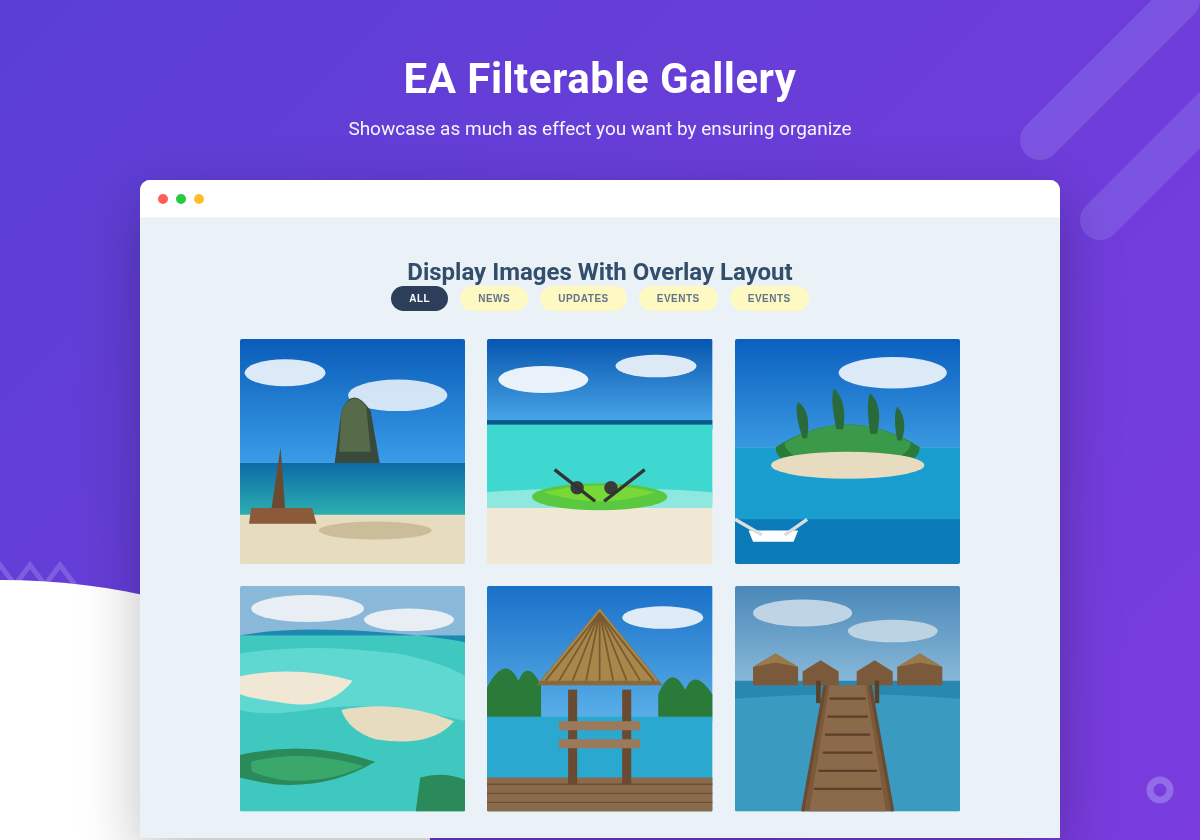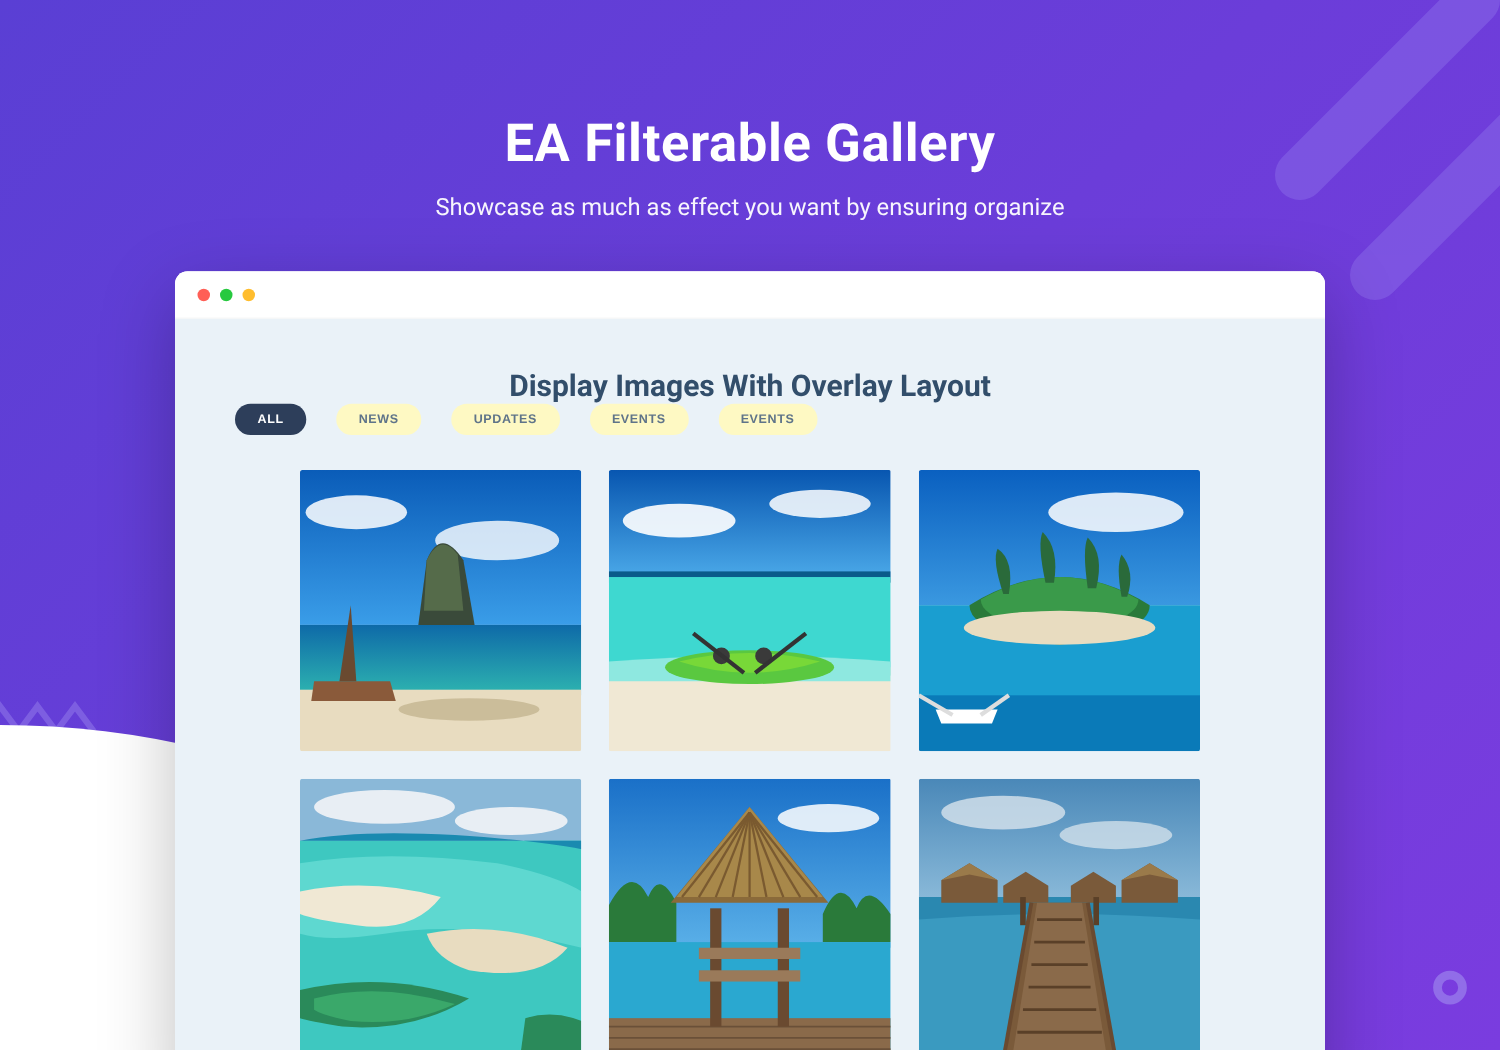--- a/index.html
+++ b/index.html
@@ -48,21 +48,21 @@
       left: 0;
       bottom: 0;
       width: 430px;
       height: 260px;
       background: #fff;
       border-top-right-radius: 100% 100%;
       z-index: 0;
     }
     .hero {
       text-align: center;
-      padding-top: 91px;
+      padding-top: 54px;
       color: #fff;
       position: relative;
       z-index: 2;
     }
     .hero-title {
       font-size: 42px;
       font-weight: 700;
       margin-bottom: 14px;
       letter-spacing: 0.5px;
     }
@@ -114,22 +114,22 @@
       text-align: center;
     }
     .content-subtitle {
       font-size: 12px;
       color: #7a8a9b;
       text-align: center;
       margin-bottom: 22px;
     }
     .filter-tabs {
       display: flex;
-      justify-content: flex-start;
-      gap: 24px;
+      justify-content: center;
+      gap: 12px;
       margin-bottom: 28px;
     }
     .filter-tab {
       padding: 7px 18px;
       border-radius: 18px;
       font-size: 10px;
       font-weight: 700;
       letter-spacing: 0.5px;
       cursor: pointer;
       background: #fef9c3;

